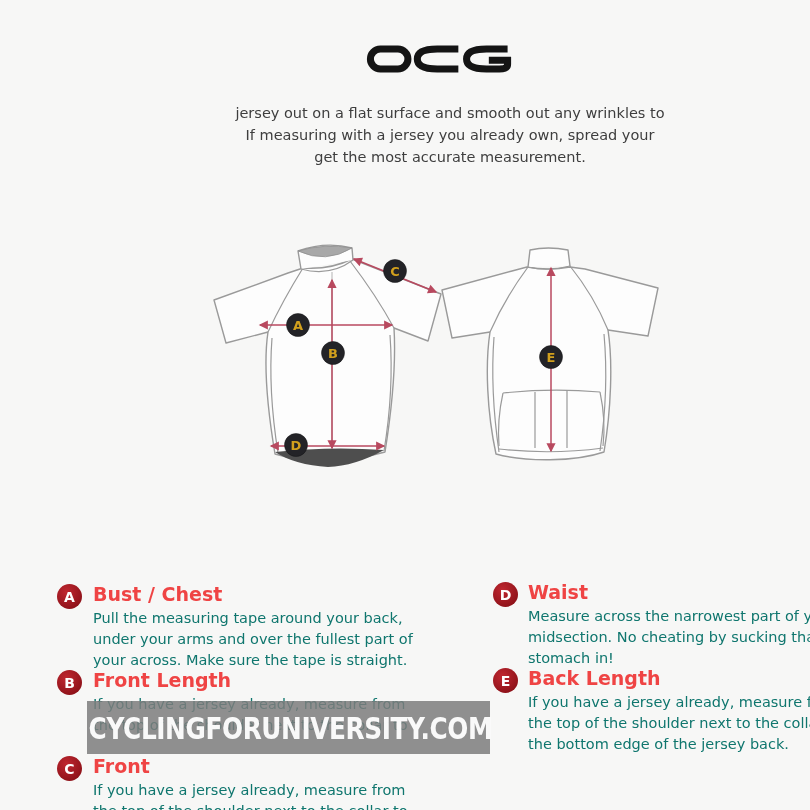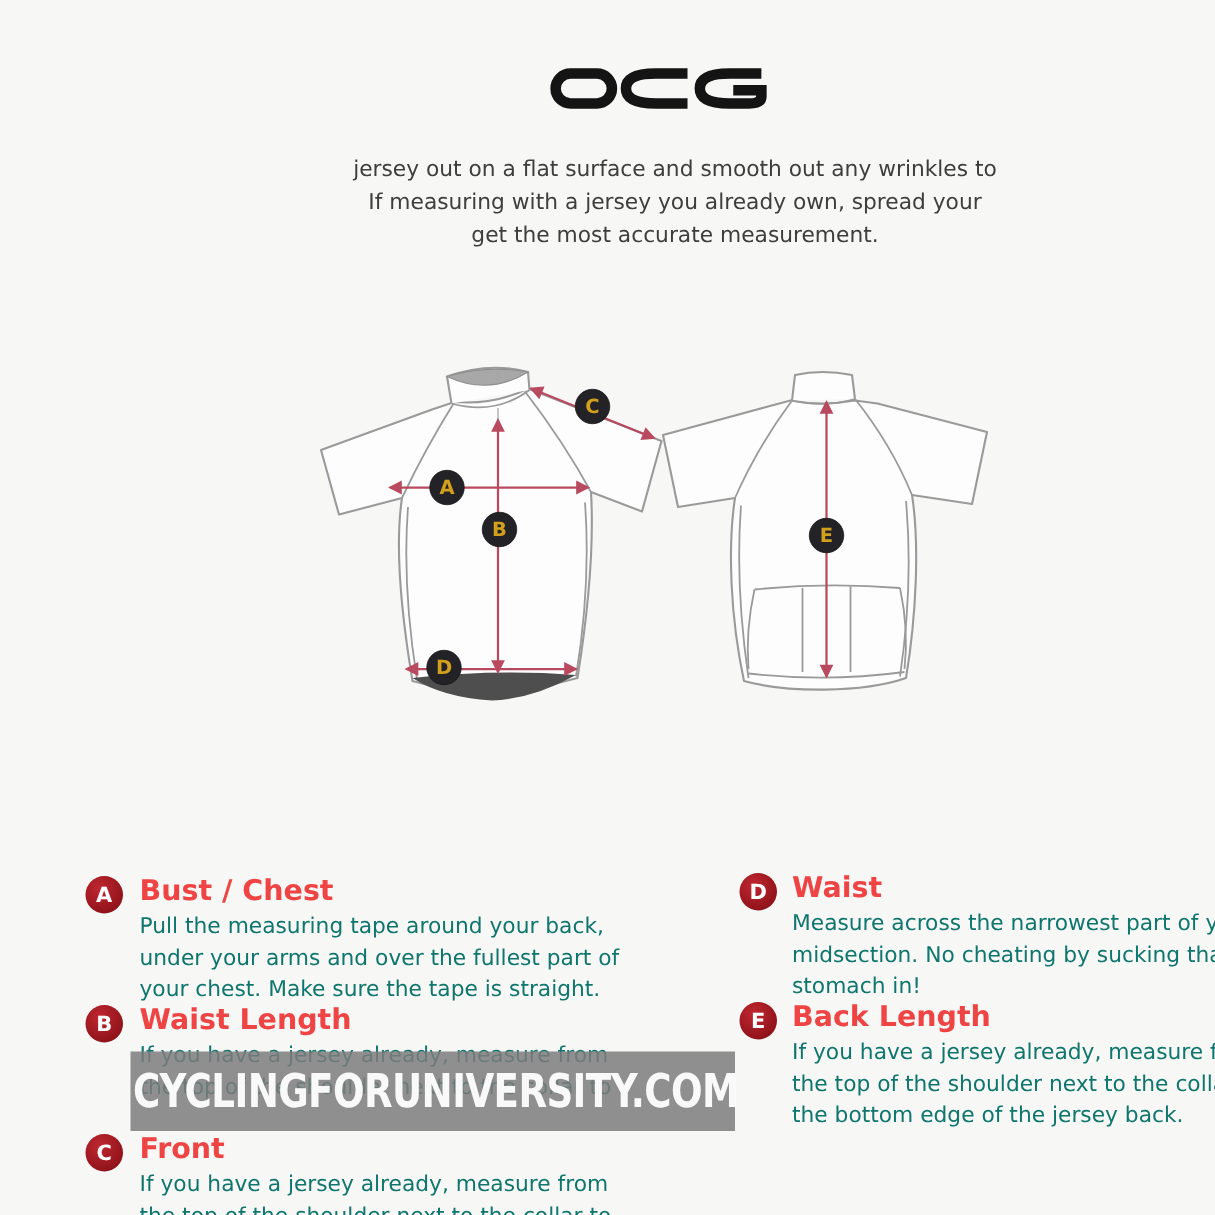--- a/index.html
+++ b/index.html
@@ -134,29 +134,29 @@
   </g>
 </svg>
 
 <div class="abs section" style="left:57px;top:582px;">
   <span class="badge">A</span>
   <div class="sec-body">
     <div class="sec-title">Bust / Chest</div>
     <div class="sec-lines">
       <div>Pull the measuring tape around your back,</div>
       <div>under your arms and over the fullest part of</div>
-      <div>your chest. Make sure the tape is straight.</div>
+      <div>your across. Make sure the tape is straight.</div>
     </div>
   </div>
 </div>
 
 <div class="abs section" style="left:57px;top:668px;">
   <span class="badge">B</span>
   <div class="sec-body">
-    <div class="sec-title">Waist Length</div>
+    <div class="sec-title">Front Length</div>
     <div class="sec-lines">
       <div>If you have a jersey already, measure from</div>
       <div>the top of the shoulder next to the collar to</div>
     </div>
   </div>
 </div>
 
 <div class="abs section" style="left:57px;top:754px;">
   <span class="badge">C</span>
   <div class="sec-body">

